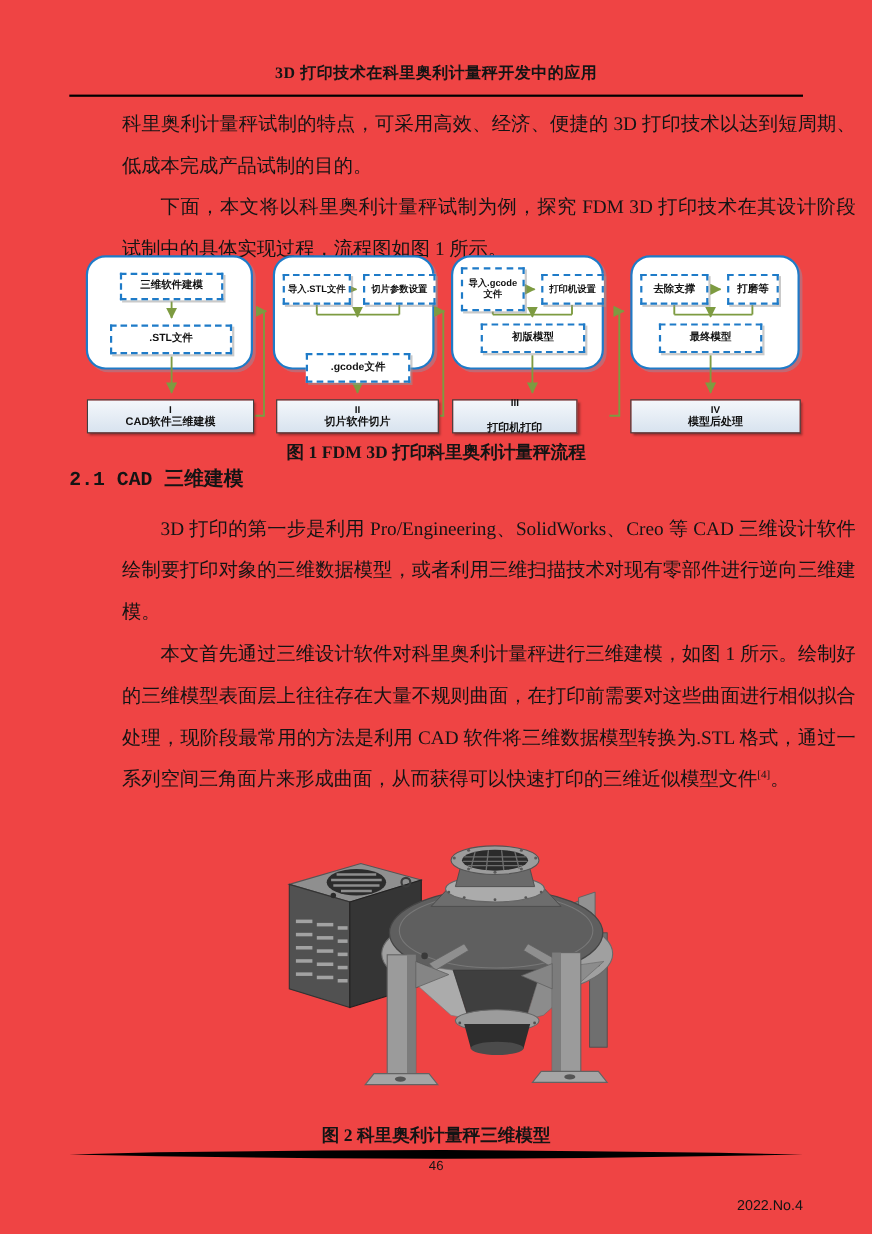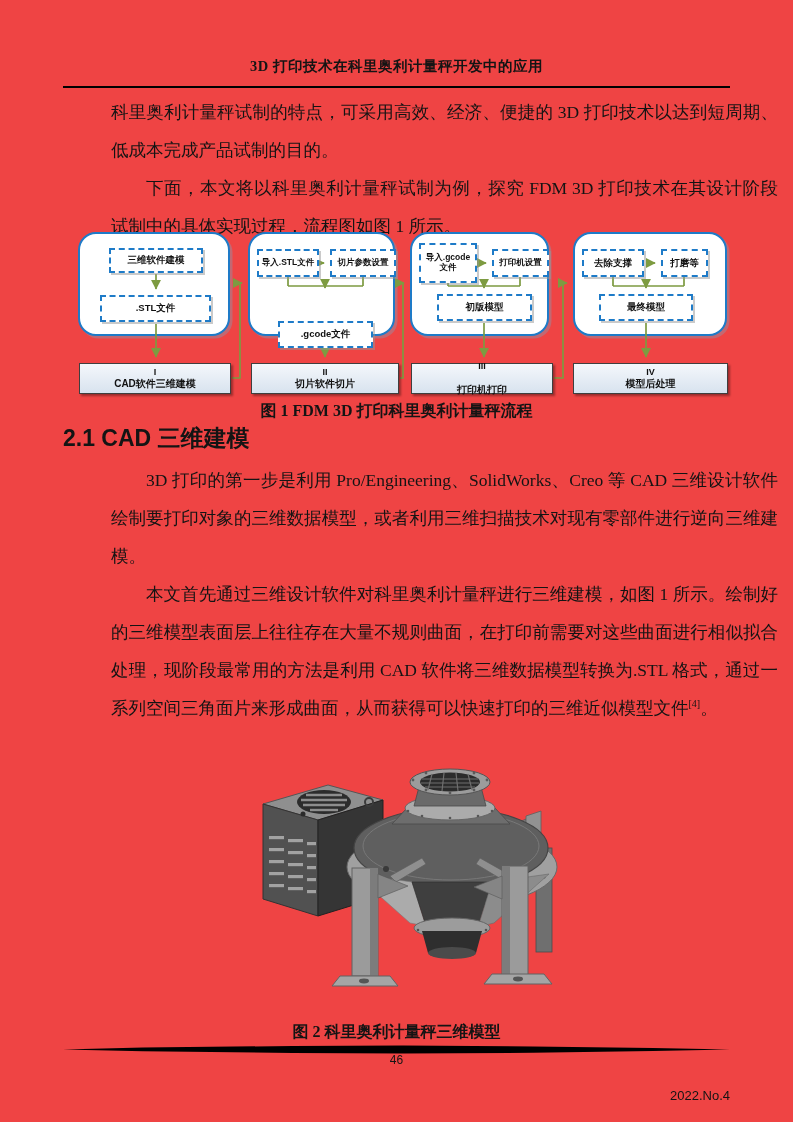--- a/index.html
+++ b/index.html
@@ -14,22 +14,22 @@
 
   .para { position:absolute; left:63px; width:667px; font-size:17.5px; line-height:38px;
     text-align:justify;margin-left:48px; }
   .indent { text-indent:2em; }
   .p1 { top:93px; }
   .p2 { top:169px; }
   .p3 { top:461px; }
   .p4 { top:575px; }
   sup { font-size:10px; line-height:0; vertical-align:super; }
 
-  .section-heading { position:absolute; left:63px; top:423px; font-size:23px; font-weight:bold;
-    font-family:Liberation Sans, sans-serif;text-align:center; }
+  .section-heading { position:absolute; left:63px; top:423px; font-size:18px; font-weight:bold;
+    font-family:Liberation Mono, monospace;text-align:center; }
 
   .fig-caption { position:absolute; left:63px; width:667px; text-align:center;
     font-size:16px; font-weight:bold; }
   .cap1 { top:401px; }
   .cap2 { top:988px;margin-top:34px; }
 
   
   .flowchart { position:absolute; left:63px; top:228px; width:670px; height:172px; }
   .fc-svg { position:absolute; left:0; top:0; z-index:2; }
   .fc-group { position:absolute; border:2px solid #1e7bc8; border-radius:18px; background:#fff;
@@ -55,21 +55,21 @@
   .s4b { left:598px; top:21px; width:47px;  height:28px; }
   .s4c { left:536px; top:66px; width:94px;  height:27px; }
 
   .fc-stage { position:absolute; top:135px; height:31px;
     background:linear-gradient(#f4f7fb,#d8e3ef); border:1px solid #3f3f3f;
     box-shadow:2px 2px 2px rgba(0,0,0,.35); display:flex; flex-direction:column;
     align-items:center; justify-content:center; z-index:3;
     font-family:"Liberation Sans","DejaVu Sans",sans-serif; font-weight:bold; color:#111; }
   .b1 { left:16px;  width:152px; }
   .b2 { left:188px; width:148px; }
-  .b3 { left:348px; width:142px;gap:12px; }
+  .b3 { left:348px; width:114px;gap:12px; }
   .b4 { left:510px; width:155px; }
   .fc-num { font-size:9px;  line-height:10px; }
   .fc-lbl { font-size:10px; line-height:13px; }
 
   
   .model-fig { position:absolute; left:240px; top:756px; }
 
   
   .footer-line { position:absolute; left:63px; top:1045px; }
   .footer-page { position:absolute; left:63px; top:1053px; width:667px; text-align:center;

